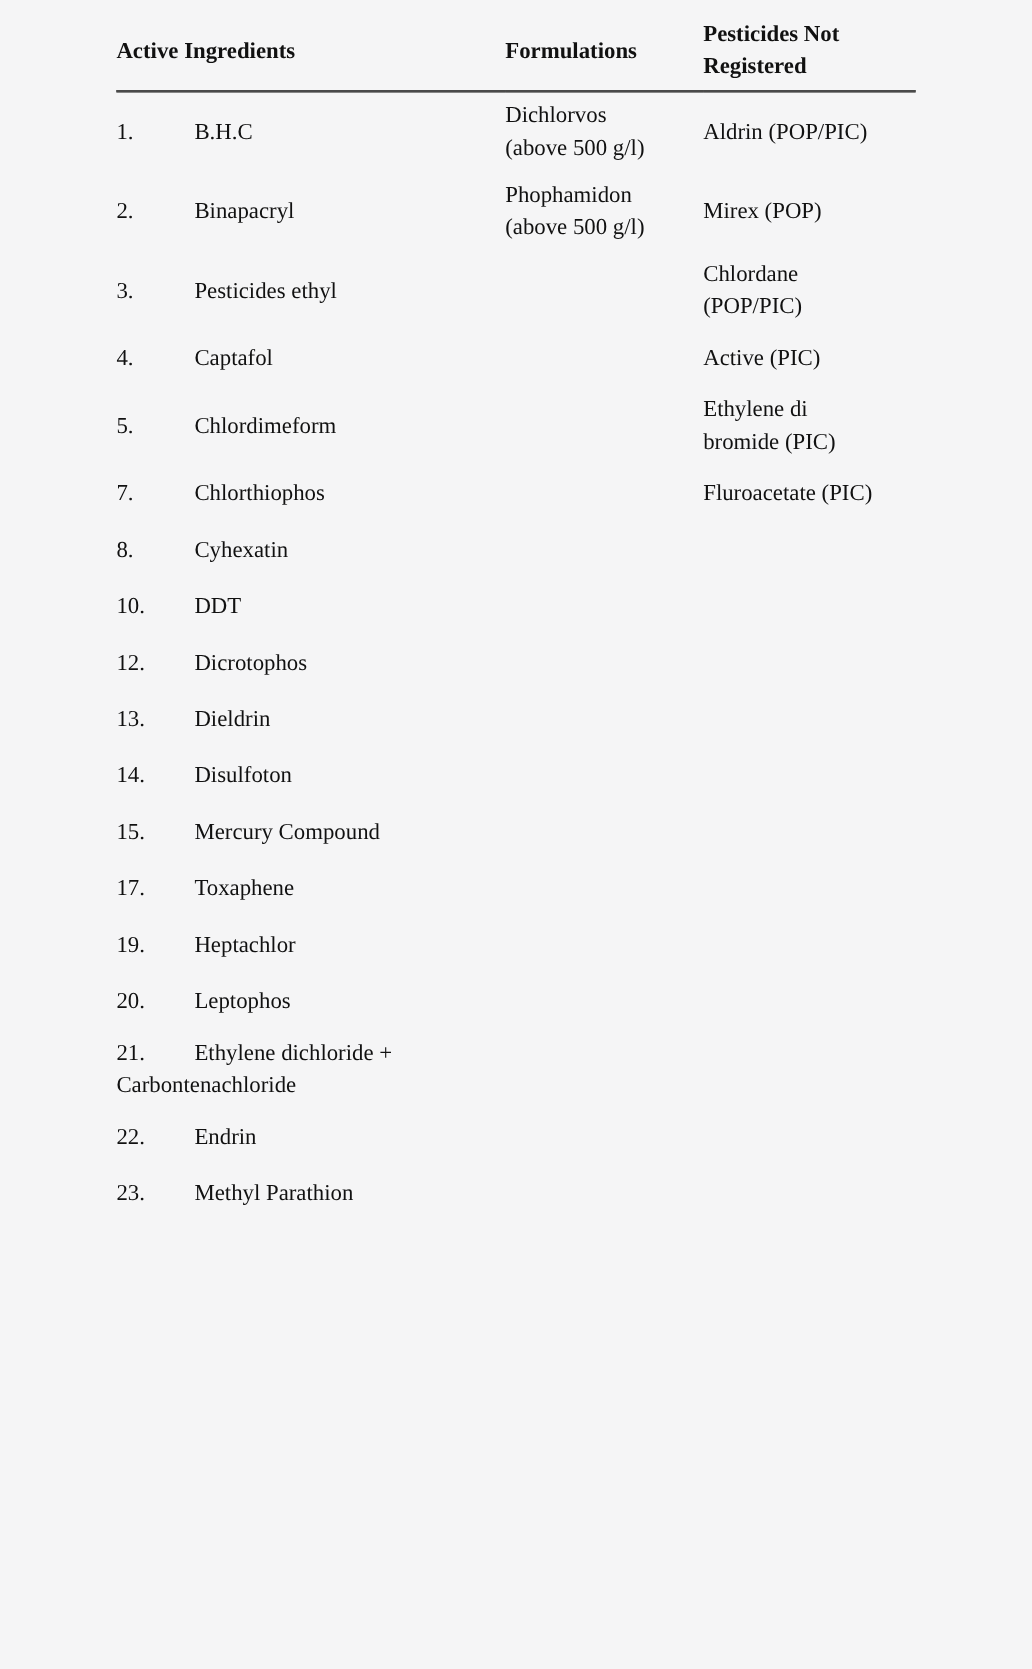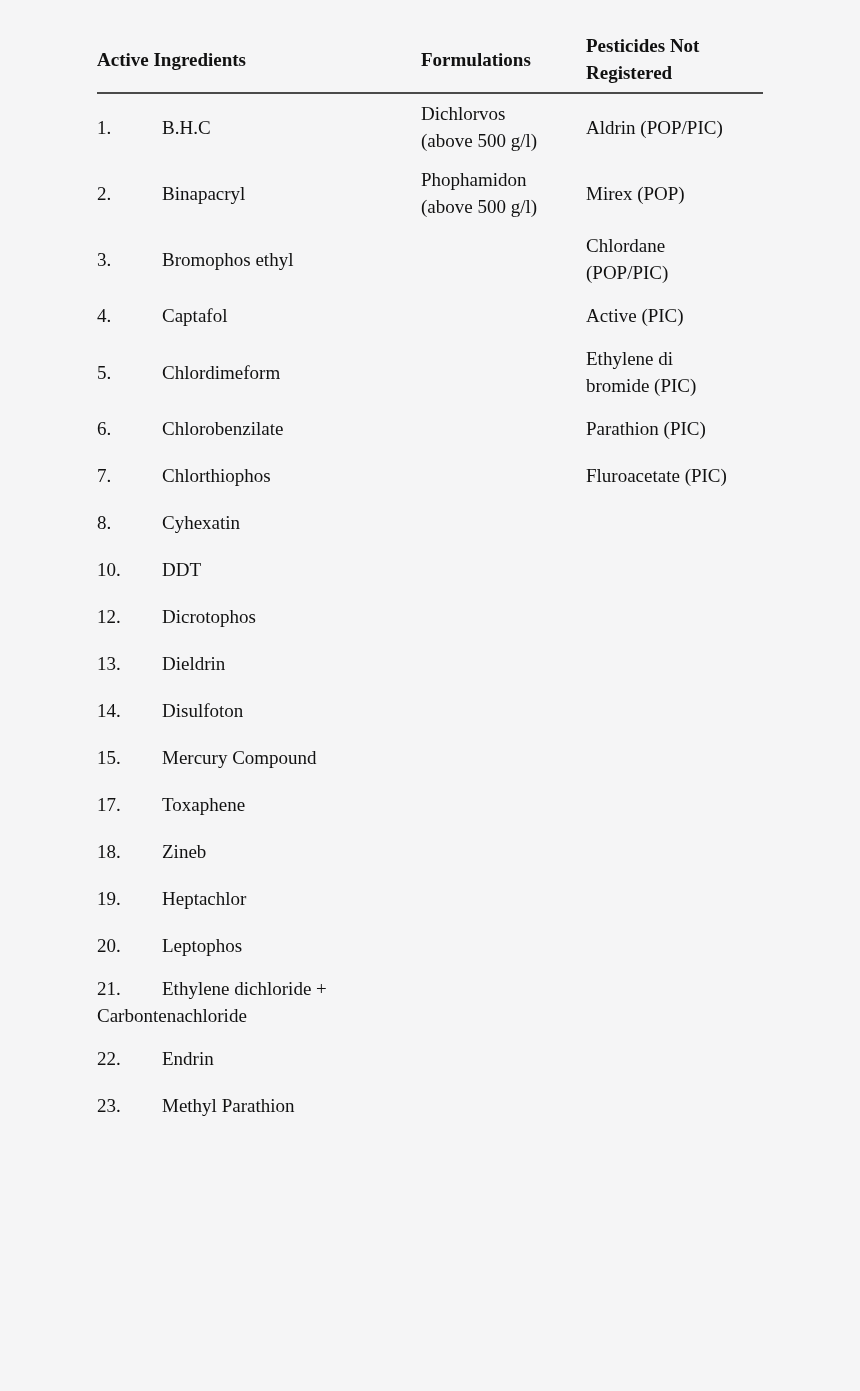--- a/index.html
+++ b/index.html
@@ -11,21 +11,21 @@
     height: 1391px;
     position: relative;
     overflow: hidden;
     background: var(--bg, #f5f5f6);
     color: var(--fg, #111111);
     font-family: "Liberation Serif", serif;
   }
   .doc-table-wrap {
     position: absolute;
     left: 97px;
-    top: 27px;
+    top: 10px;
     width: 666px;
   }
   table.pesticide-table {
     border-collapse: collapse;
     table-layout: fixed;
     width: 666px;
     font-size: 19px;
     line-height: 27px;
   }
   col.c1 { width: 324px; }
@@ -77,40 +77,35 @@
 (above 500 g/l)</td>
           <td>Aldrin (POP/PIC)</td>
         </tr>
         <tr class="multi">
           <td><span class="num">2.</span><span class="nm">Binapacryl</span></td>
           <td>Phophamidon
 (above 500 g/l)</td>
           <td>Mirex (POP)</td>
         </tr>
         <tr class="multi">
-          <td><span class="num">3.</span><span class="nm">Bromophos ethyl</span></td>
+          <td><span class="num">3.</span><span class="nm">Pesticides ethyl</span></td>
           <td></td>
           <td>Chlordane
 (POP/PIC)</td>
         </tr>
         <tr>
           <td><span class="num">4.</span><span class="nm">Captafol</span></td>
           <td></td>
           <td>Active (PIC)</td>
         </tr>
         <tr class="multi">
           <td><span class="num">5.</span><span class="nm">Chlordimeform</span></td>
           <td></td>
           <td>Ethylene di
 bromide (PIC)</td>
-        </tr>
-        <tr>
-          <td><span class="num">6.</span><span class="nm">Chlorobenzilate</span></td>
-          <td></td>
-          <td>Parathion (PIC)</td>
         </tr>
         <tr>
           <td><span class="num">7.</span><span class="nm">Chlorthiophos</span></td>
           <td></td>
           <td>Fluroacetate (PIC)</td>
         </tr>
         <tr>
           <td><span class="num">8.</span><span class="nm">Cyhexatin</span></td>
           <td></td>
           <td></td>
@@ -139,25 +134,20 @@
           <td><span class="num">15.</span><span class="nm">Mercury Compound</span></td>
           <td></td>
           <td></td>
         </tr>
         <tr>
           <td><span class="num">17.</span><span class="nm">Toxaphene</span></td>
           <td></td>
           <td></td>
         </tr>
         <tr>
-          <td><span class="num">18.</span><span class="nm">Zineb</span></td>
-          <td></td>
-          <td></td>
-        </tr>
-        <tr>
           <td><span class="num">19.</span><span class="nm">Heptachlor</span></td>
           <td></td>
           <td></td>
         </tr>
         <tr>
           <td><span class="num">20.</span><span class="nm">Leptophos</span></td>
           <td></td>
           <td></td>
         </tr>
         <tr class="multi">

